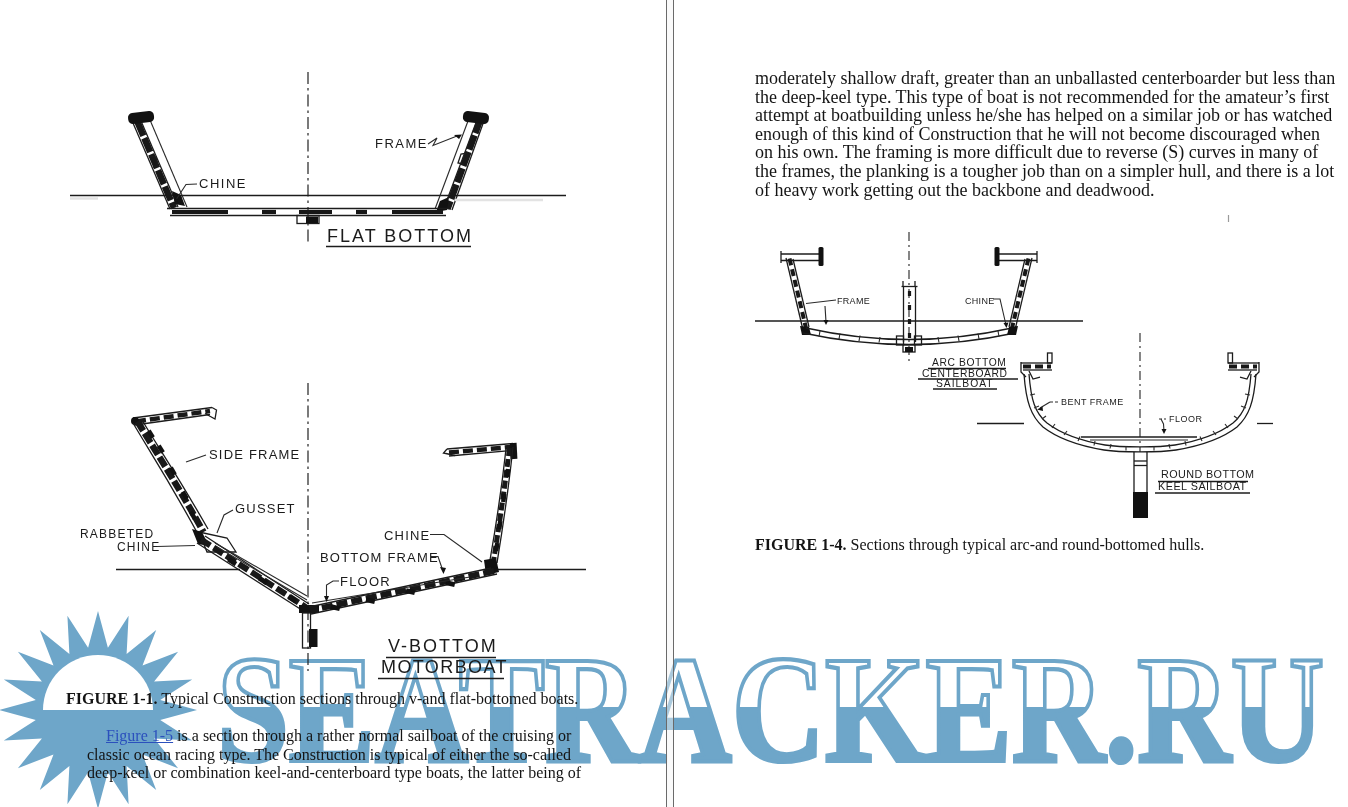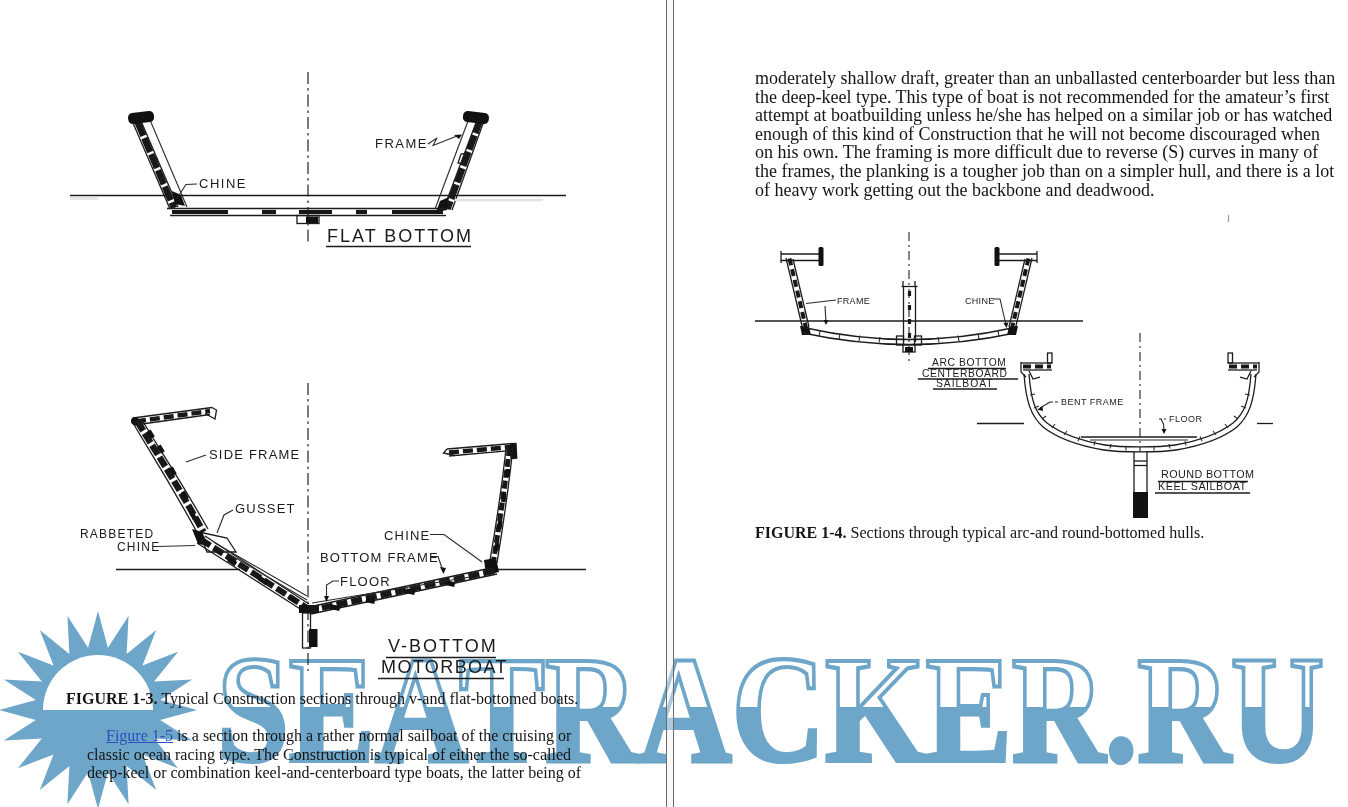--- a/index.html
+++ b/index.html
@@ -4,21 +4,21 @@
 <style>
   html,body{margin:0;padding:0;}
   body{width:1348px;height:807px;position:relative;background:#ffffff;overflow:hidden;
        font-family:"Liberation Serif", serif;}
   .serif{font-family:"Liberation Serif", serif;color:#141414;}
   #divider{position:absolute;left:665.8px;top:0;width:6.6px;height:807px;z-index:1;
     background:rgba(244,244,244,0.45);border-left:1.4px solid #6a6a6a;border-right:1.4px solid #6a6a6a;}
   #wm{position:absolute;left:0;top:0;z-index:1;}
   .content{position:absolute;z-index:2;}
   #rpara{left:755px;top:69px;width:540px;font-size:18px;line-height:18.6px;white-space:nowrap;}
-  #cap14{left:755px;top:524px;width:580px;font-size:16px;line-height:18.6px;white-space:nowrap;}
+  #cap14{left:755px;top:536px;width:580px;font-size:16px;line-height:18.6px;white-space:nowrap;}
   #cap13{left:66px;top:690.2px;width:580px;font-size:16px;line-height:18.6px;white-space:nowrap;}
   #lpara{left:66px;top:727.4px;width:540px;font-size:16px;line-height:18.5px;white-space:nowrap;margin-left:21px;}
   .fig{color:#2b50bd;text-decoration:underline;}
 </style>
 </head>
 <body>
 
 <svg id="wm" width="1348" height="807" viewBox="0 0 1348 807">
   <defs>
     <linearGradient id="halffill" gradientUnits="userSpaceOnUse" x1="0" y1="646" x2="0" y2="761">
@@ -38,21 +38,21 @@
 <div class="content serif" id="rpara">moderately shallow draft, greater than an unballasted centerboarder but less than<br>
 the deep-keel type. This type of boat is not recommended for the amateur’s first<br>
 attempt at boatbuilding unless he/she has helped on a similar job or has watched<br>
 enough of this kind of Construction that he will not become discouraged when<br>
 on his own. The framing is more difficult due to reverse (S) curves in many of<br>
 the frames, the planking is a tougher job than on a simpler hull, and there is a lot<br>
 of heavy work getting out the backbone and deadwood.</div>
 
 <div class="content serif" id="cap14"><b>FIGURE 1-4.</b> Sections through typical arc-and round-bottomed hulls.</div>
 
-<div class="content serif" id="cap13"><b>FIGURE 1-3.</b> Typical Construction sections through v-and flat-bottomed boats.</div>
+<div class="content serif" id="cap13"><b>FIGURE 1-1.</b> Typical Construction sections through v-and flat-bottomed boats.</div>
 
 <div class="content serif" id="lpara"><span style="display:inline-block;width:19px"></span><span class="fig">Figure 1-5</span> is a section through a rather normal sailboat of the cruising or<br>
 classic ocean racing type. The Construction is typical of either the so-called<br>
 deep-keel or combination keel-and-centerboard type boats, the latter being of</div>
 
 <svg class="content" id="diag" style="left:0;top:0" width="1348" height="807" viewBox="0 0 1348 807">
   <defs>
     <marker id="arr" markerWidth="8" markerHeight="8" refX="6" refY="3" orient="auto">
       <path d="M0,0 L7,3 L0,6 z" fill="#1a1a1a"></path>
     </marker>

